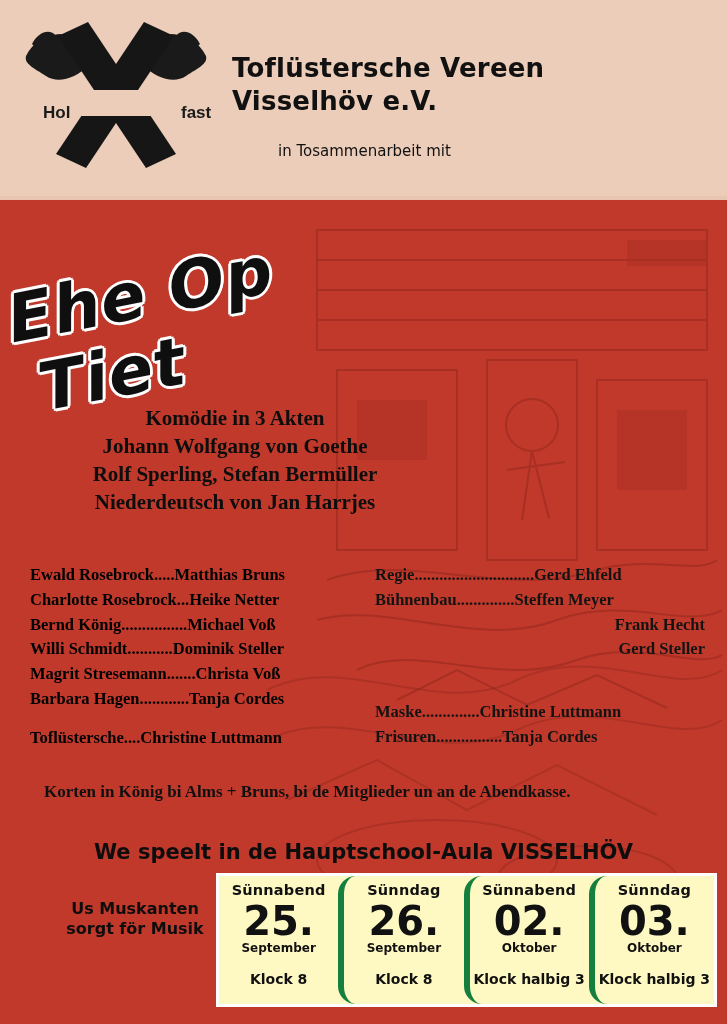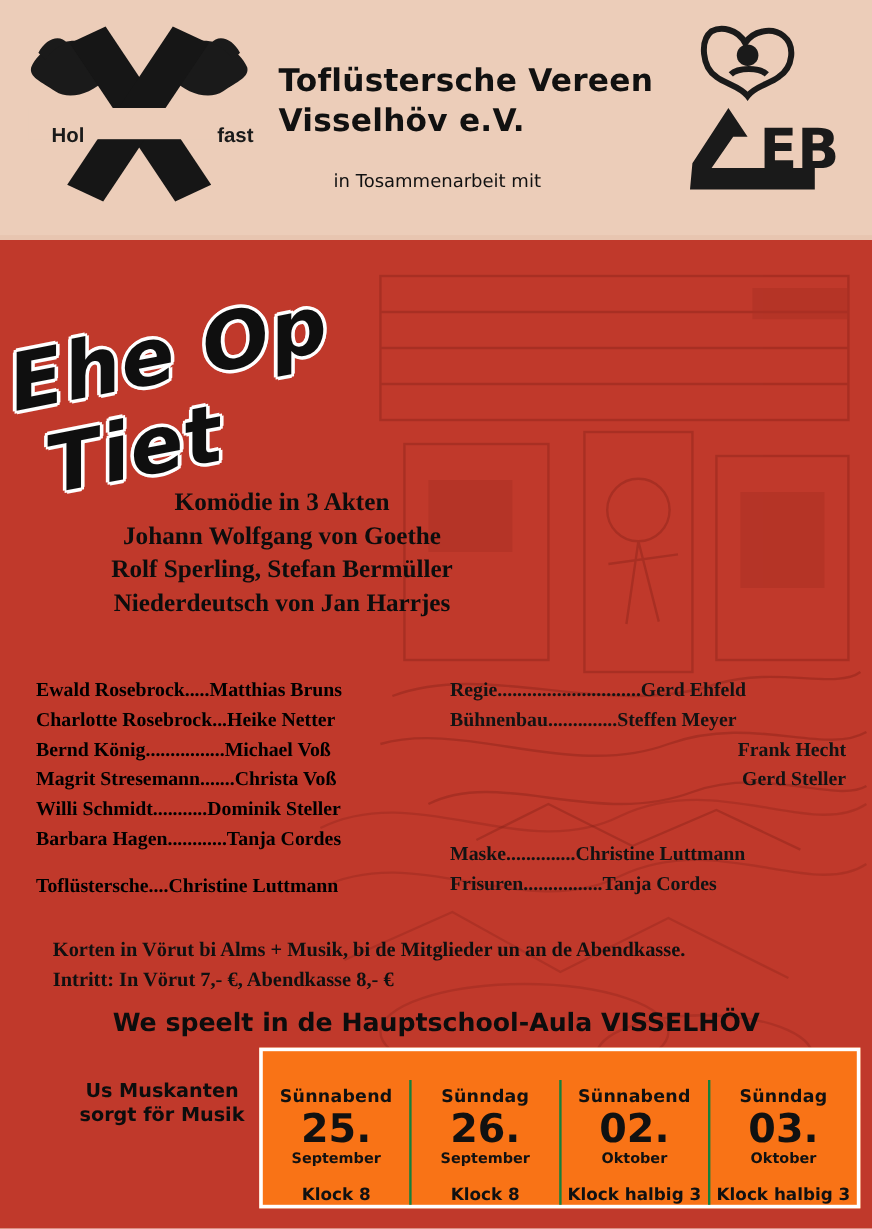--- a/index.html
+++ b/index.html
@@ -188,41 +188,40 @@
     line-height: 1.22;
     margin-top: 24px;
   }
 
   
   .dates {
     position: absolute;
     left: 216px; top: 673px;
     width: 495px;
     height: 128px;
-    background: #f97316;
+    background: #fef9c3;
     border: 3px solid #ffffff;
     display: flex;
-    align-items: flex-end;
   }
   .date-cell {
     flex: 1 1 0;
     text-align: center;
     padding-top: 6px;
     color: #111;
     font-family: "DejaVu Sans", sans-serif;
     position: relative;
   }
-  .date-cell + .date-cell { border-left: 2px solid #15803d; }
+  .date-cell + .date-cell { border-left: 6px solid #15803d; border-radius: 18px; }
   .date-cell .dow {
     font-size: 14.5px;
     font-weight: bold;
     letter-spacing: .2px;
   }
   .date-cell .day {
-    font-size: 33px;
+    font-size: 40px;
     font-weight: bold;
     line-height: 1.05;
     margin-top: 2px;
   }
   .date-cell .month {
     font-size: 12px;
     font-weight: bold;
     margin-top: -1px;
   }
   .date-cell .time {
@@ -257,32 +256,20 @@
       <span class="fast-text">fast</span>
     </div>
 
     <div class="club-name">
       <div>Toflüstersche Vereen</div>
       <div>Visselhöv e.V.</div>
     </div>
 
     <div class="coop-line">in Tosammenarbeit mit</div>
 
-    <div class="leb-logo">
-      <svg width="140" height="150" viewBox="0 0 140 150" aria-hidden="true">
-
-        <path d="M22 8 C30 4 44 6 50 18 C56 8 72 4 82 12 C92 20 90 38 78 46
-                 C70 52 58 54 52 62 C46 54 34 52 26 46 C14 38 12 16 22 8 Z" fill="none" stroke="#1a1a1a" stroke-width="5"></path>
-        <circle cx="52" cy="28" r="9" fill="#1a1a1a"></circle>
-        <path d="M38 44 C44 38 62 38 68 44" fill="none" stroke="#1a1a1a" stroke-width="5"></path>
-
-        <path d="M6 118 L36 72 L52 96 L40 96 L22 122 L108 122 L108 140 L4 140 Z" fill="#1a1a1a"></path>
-        <text x="62" y="122" font-family="DejaVu Sans, sans-serif" font-size="46" font-weight="bold" fill="#1a1a1a">EB</text>
-      </svg>
-    </div>
   </div>
 
   <div class="body-red">
 
     <svg class="bg-art" viewBox="0 0 430 560" aria-hidden="true">
       <g stroke="#7b1d14" stroke-width="2" fill="none" opacity="0.9">
         <rect x="20" y="30" width="390" height="120"></rect>
         <path d="M20 60 H410 M20 90 H410 M20 120 H410"></path>
         <rect x="40" y="170" width="120" height="180"></rect>
         <rect x="190" y="160" width="90" height="200"></rect>
@@ -328,24 +315,24 @@
       <div class="row">
         <span>Ewald Rosebrock</span><span>.....</span><span>Matthias Bruns</span>
       </div>
       <div class="row">
         <span>Charlotte Rosebrock</span><span>...</span><span>Heike Netter</span>
       </div>
       <div class="row">
         <span>Bernd König</span><span>................</span><span>Michael Voß</span>
       </div>
       <div class="row">
+        <span>Willi Schmidt</span><span>...........</span><span>Dominik Steller</span>
+      </div>
+      <div class="row">
         <span>Magrit Stresemann</span><span>.......</span><span>Christa Voß</span>
-      </div>
-      <div class="row">
-        <span>Willi Schmidt</span><span>...........</span><span>Dominik Steller</span>
       </div>
       <div class="row">
         <span>Barbara Hagen</span><span>............</span><span>Tanja Cordes</span>
       </div>
       <div class="gap"></div>
       <div class="row">
         <span>Toflüstersche</span><span>....</span><span>Christine Luttmann</span>
       </div>
     </div>
 
@@ -365,22 +352,21 @@
       <div class="gap-big"></div>
       <div class="row">
         <span>Maske</span><span>..............</span><span>Christine Luttmann</span>
       </div>
       <div class="row">
         <span>Frisuren</span><span>................</span><span>Tanja Cordes</span>
       </div>
     </div>
 
     <div class="tickets">
-      <div>Korten in Vörut bi Alms + Musik, bi de Mitglieder un an de Abendkasse.</div>
-      <div>Intritt: In Vörut 7,- €, Abendkasse 8,- €</div>
+      <div>Korten in König bi Alms + Bruns, bi de Mitglieder un an de Abendkasse.</div>
     </div>
 
     <div class="venue">We speelt in de Hauptschool-Aula VISSELHÖV</div>
 
     <div class="music">Us Muskanten sorgt för Musik</div>
 
     <div class="dates">
       <div class="date-cell">
         <div class="dow">Sünnabend</div>
         <div class="day">25.</div>

